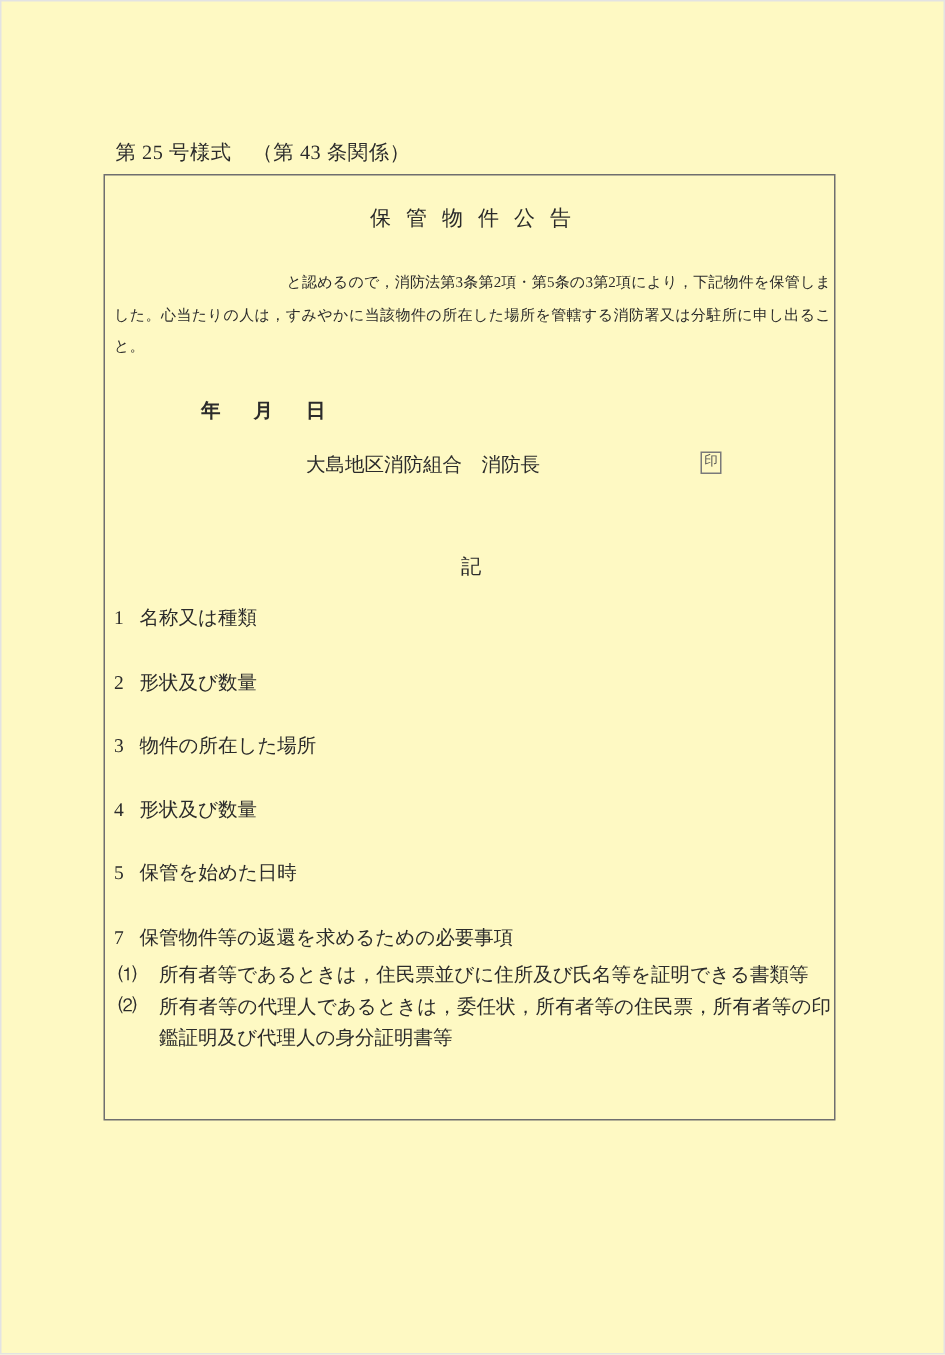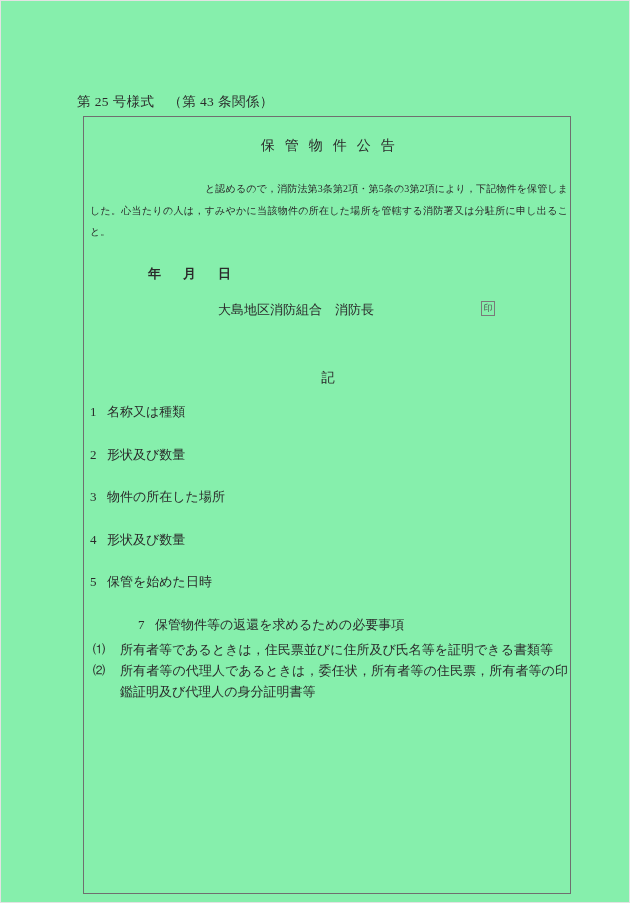--- a/index.html
+++ b/index.html
@@ -15,39 +15,39 @@
     color: #2b2b2b;
     position: relative;
     overflow: hidden;
   }
   .page {
     position: absolute;
     left: 0;
     top: 0;
     width: 630px;
     height: 903px;
-    background: #86efac;
+    background: #fef9c3;
     border: 1px solid #e3e3e3;
     box-sizing: border-box;
     padding-left: 16px;
   }
   .form-no {
     position: absolute;
     left: 76px;
     top: 92px;
     font-size: 13.5px;
     letter-spacing: 0.4px;
     white-space: nowrap;
   }
   .frame {
     position: absolute;
-    left: 82px;
+    left: 68px;
     top: 115px;
     width: 488px;
-    height: 778px;
+    height: 631px;
     border: 1px solid #6f6f6f;
     box-sizing: border-box;
   }
   .inner {
     position: absolute;
     left: 0;
     top: 0;
     width: 488px;
     height: 688px;
   }
@@ -132,21 +132,20 @@
     margin-bottom: 22.5px;
     white-space: nowrap;
   }
   .item .num {
     display: inline-block;
     width: 17px;
   }
   .item-7 {
     white-space: normal;
     margin-bottom: 4px;
-    margin-left: 48px;
   }
   .item-7-sub {
     font-size: 13px;
     line-height: 21px;
     text-indent: 17px;
     padding-left: 0px;
     text-align: justify;
     white-space: normal;
     margin-bottom: 2px;
   }

